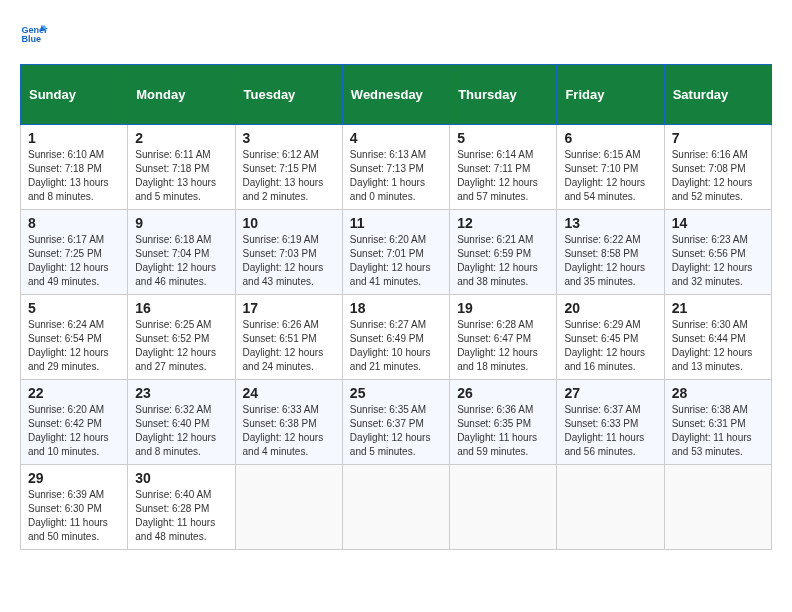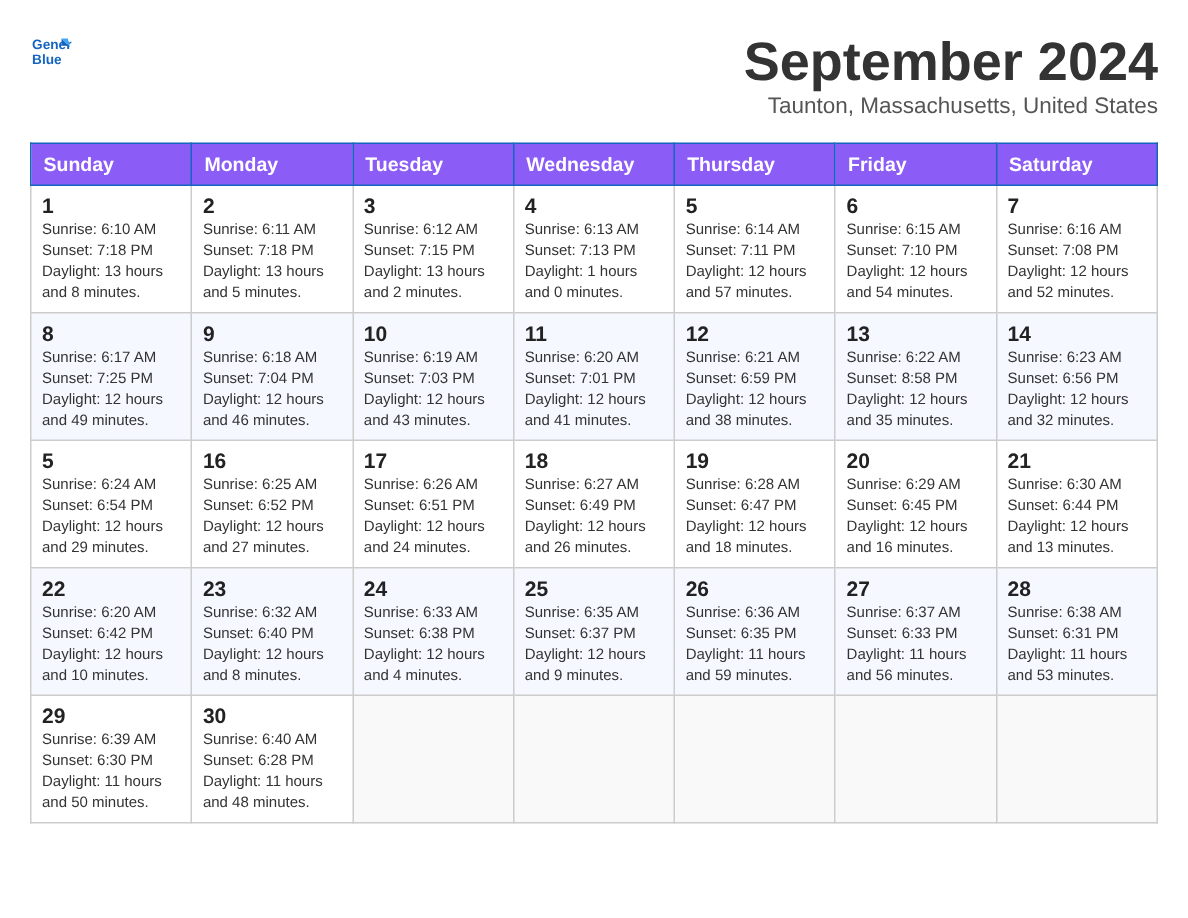--- a/index.html
+++ b/index.html
@@ -36,24 +36,24 @@
     .location-title {
       font-size: 15px;
       color: #555;
     }
     table {
       width: 100%;
       border-collapse: collapse;
       font-size: 11px;
     }
     thead tr th {
-      background-color: #8b5cf6;
+      background-color: #15803d;
       color: #fff;
       text-align: left;
-      padding: 6px 8px;
+      padding: 22px 8px;
       font-size: 13px;
       font-weight: bold;
       border: 1px solid #1565c0;
     }
     tbody tr td {
       border: 1px solid #ccc;
       vertical-align: top;
       padding: 5px 7px;
       width: 107px;
       min-height: 80px;
@@ -82,24 +82,20 @@
 <body>
 
 <div class="header-area">
   <div class="logo">
     <svg class="logo-icon" viewBox="0 0 40 40">
       <text x="2" y="18" font-size="13" font-weight="bold" fill="#1565c0">General</text>
       <text x="2" y="32" font-size="13" font-weight="bold" fill="#1565c0">Blue</text>
       <polygon points="30,8 38,16 30,14" fill="#1565c0"></polygon>
       <polygon points="30,8 38,16 36,8" fill="#42a5f5"></polygon>
     </svg>
-  </div>
-  <div class="title-area">
-    <div class="month-title">September 2024</div>
-    <div class="location-title">Taunton, Massachusetts, United States</div>
   </div>
 </div>
 
 <table>
   <thead>
     <tr>
       <th>Sunday</th>
       <th>Monday</th>
       <th>Tuesday</th>
       <th>Wednesday</th>
@@ -177,21 +173,21 @@
         <td>
           <span class="day-number">16</span>
           <div class="day-info"><span>Sunrise: 6:25 AM</span><br><span>Sunset: 6:52 PM</span><br><span>Daylight: 12 hours and 27 minutes.</span></div>
         </td>
         <td>
           <span class="day-number">17</span>
           <div class="day-info"><span>Sunrise: 6:26 AM</span><br><span>Sunset: 6:51 PM</span><br><span>Daylight: 12 hours and 24 minutes.</span></div>
         </td>
         <td>
           <span class="day-number">18</span>
-          <div class="day-info"><span>Sunrise: 6:27 AM</span><br><span>Sunset: 6:49 PM</span><br><span>Daylight: 12 hours and 26 minutes.</span></div>
+          <div class="day-info"><span>Sunrise: 6:27 AM</span><br><span>Sunset: 6:49 PM</span><br><span>Daylight: 10 hours and 21 minutes.</span></div>
         </td>
         <td>
           <span class="day-number">19</span>
           <div class="day-info"><span>Sunrise: 6:28 AM</span><br><span>Sunset: 6:47 PM</span><br><span>Daylight: 12 hours and 18 minutes.</span></div>
         </td>
         <td>
           <span class="day-number">20</span>
           <div class="day-info"><span>Sunrise: 6:29 AM</span><br><span>Sunset: 6:45 PM</span><br><span>Daylight: 12 hours and 16 minutes.</span></div>
         </td>
         <td>
@@ -207,21 +203,21 @@
         <td>
           <span class="day-number">23</span>
           <div class="day-info"><span>Sunrise: 6:32 AM</span><br><span>Sunset: 6:40 PM</span><br><span>Daylight: 12 hours and 8 minutes.</span></div>
         </td>
         <td>
           <span class="day-number">24</span>
           <div class="day-info"><span>Sunrise: 6:33 AM</span><br><span>Sunset: 6:38 PM</span><br><span>Daylight: 12 hours and 4 minutes.</span></div>
         </td>
         <td>
           <span class="day-number">25</span>
-          <div class="day-info"><span>Sunrise: 6:35 AM</span><br><span>Sunset: 6:37 PM</span><br><span>Daylight: 12 hours and 9 minutes.</span></div>
+          <div class="day-info"><span>Sunrise: 6:35 AM</span><br><span>Sunset: 6:37 PM</span><br><span>Daylight: 12 hours and 5 minutes.</span></div>
         </td>
         <td>
           <span class="day-number">26</span>
           <div class="day-info"><span>Sunrise: 6:36 AM</span><br><span>Sunset: 6:35 PM</span><br><span>Daylight: 11 hours and 59 minutes.</span></div>
         </td>
         <td>
           <span class="day-number">27</span>
           <div class="day-info"><span>Sunrise: 6:37 AM</span><br><span>Sunset: 6:33 PM</span><br><span>Daylight: 11 hours and 56 minutes.</span></div>
         </td>
         <td>

